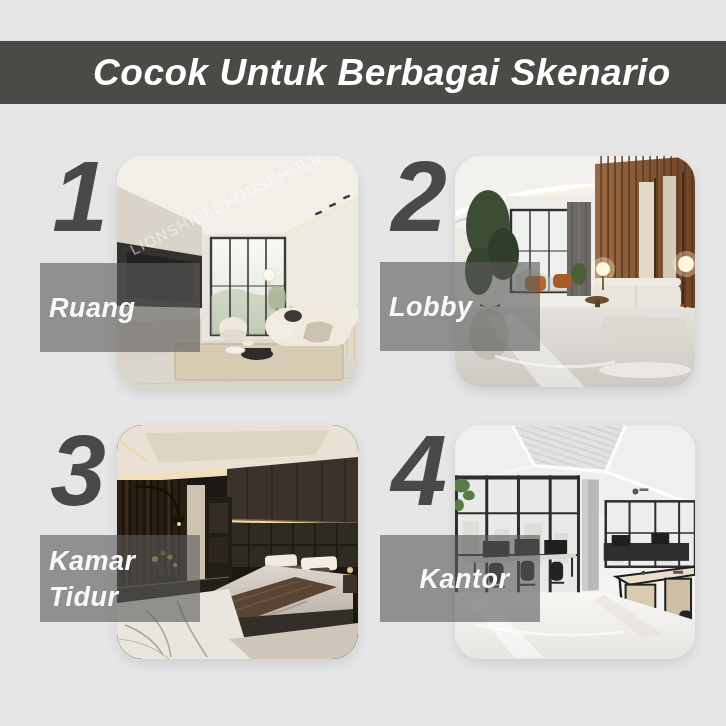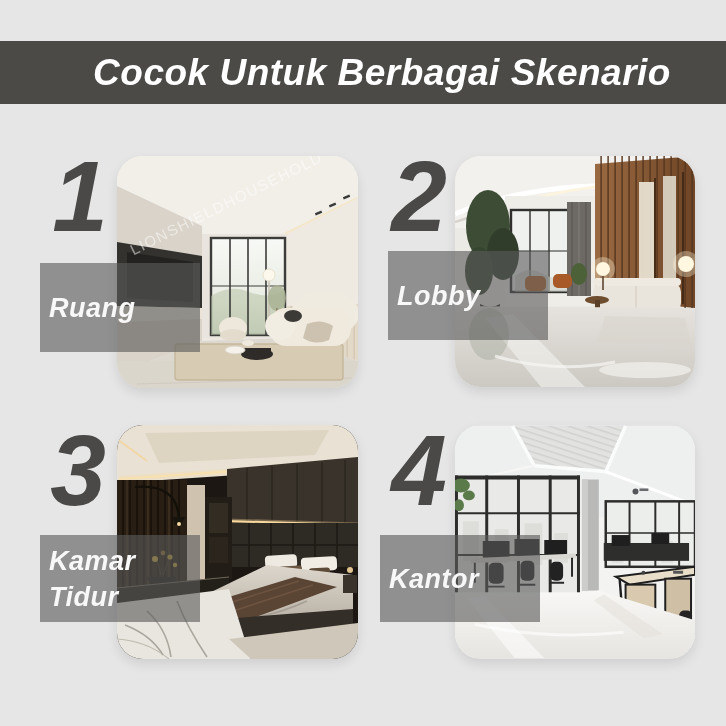--- a/index.html
+++ b/index.html
@@ -39,23 +39,23 @@
   .label-box{
     position:absolute;background:rgba(90,90,90,0.62);
     display:flex;flex-direction:column;justify-content:center;
     padding-left:9px;box-sizing:border-box;
   }
   .label-box span{
     display:block;color:#f8f8f8;font-size:27px;line-height:36px;
     font-weight:bold;font-style:italic;letter-spacing:.5px;
   }
   .lb1{left:40px;top:263px;width:160px;height:89px;}
-  .lb2{left:380px;top:251px;width:160px;height:89px;margin-left:8px;}
+  .lb2{left:380px;top:262px;width:160px;height:89px;}
   .lb3{left:40px;top:535px;width:160px;height:87px;}
-  .lb4{left:380px;top:535px;width:160px;height:87px;}
+  .lb4{left:380px;top:535px;width:160px;height:87px;align-items:center;}
   .watermark{
     position:absolute;left:14px;top:86px;width:240px;
     transform:rotate(-26.5deg);transform-origin:0 50%;
     color:rgba(255,255,255,0.52);font-size:15px;letter-spacing:1.5px;
     font-weight:normal;white-space:nowrap;pointer-events:none;
   }
 </style>
 </head>
 <body>
 

